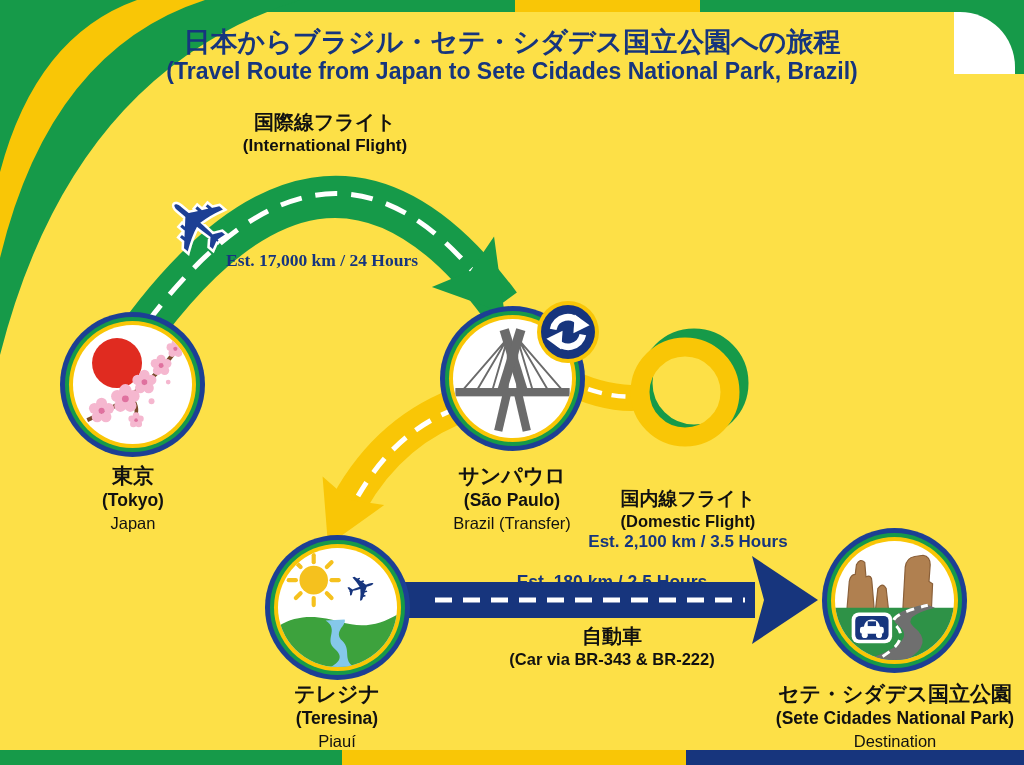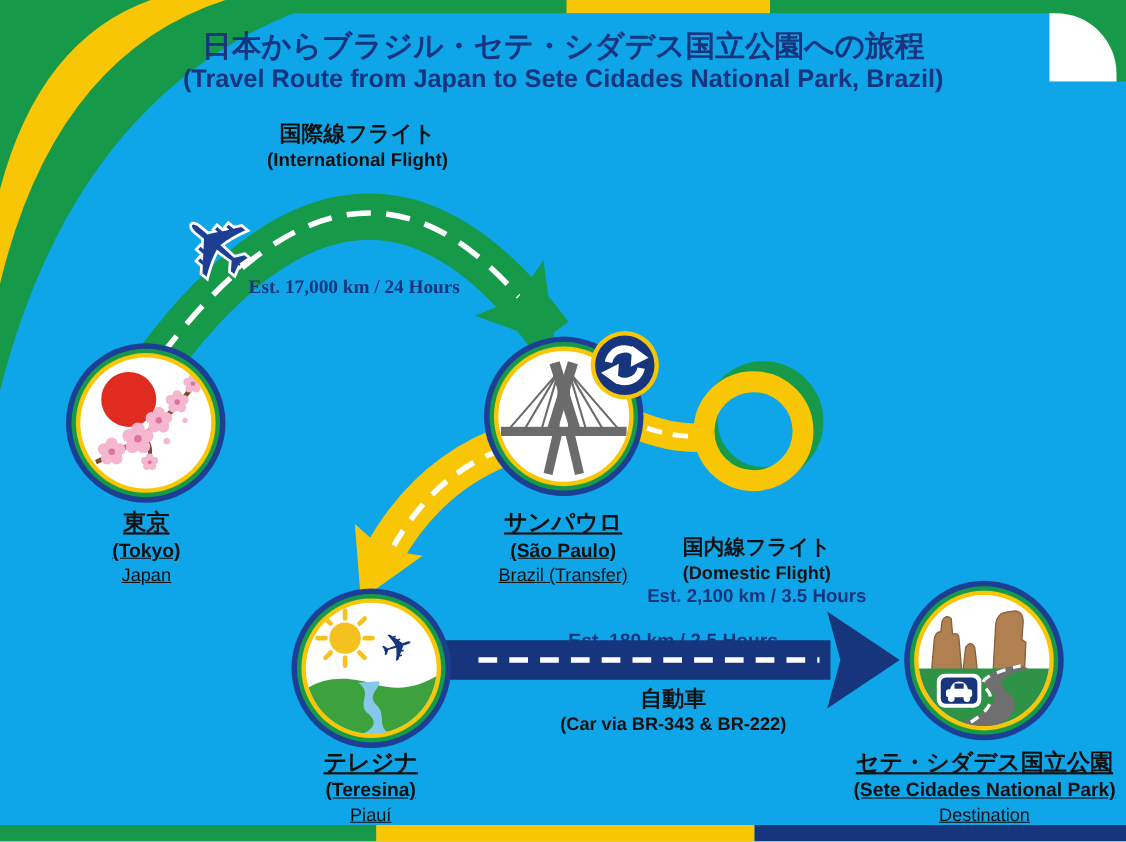--- a/index.html
+++ b/index.html
@@ -1,16 +1,16 @@
 <!DOCTYPE html>
 <html><head>
 <meta charset="utf-8">
 <style>
   html,body{margin:0;padding:0;background:#ffffff;overflow:hidden;}
-  #canvas{position:relative;width:1024px;height:765px;background:#0ea5e9;overflow:hidden;
+  #canvas{position:relative;width:1024px;height:765px;background:#fde047;overflow:hidden;
           font-family:"Liberation Sans","DejaVu Sans",sans-serif;}
 
   
   .frame-top{position:absolute;left:0;top:0;width:1024px;height:12px;background:#169a49;z-index:1;}
   .frame-top-yellow{position:absolute;left:515px;top:0;width:185px;height:12px;background:#f9c606;}
   .frame-right{position:absolute;right:0;top:0;width:70px;height:74px;background:#169a49;z-index:1;}
   .corner-tr-white{position:absolute;right:9px;top:12px;width:61px;height:62px;background:#ffffff;
                    border-top-right-radius:55px;z-index:1;}
   .frame-bottom{position:absolute;left:0;bottom:0;width:1024px;height:15px;display:flex;z-index:1;}
   .fb-green{width:33.4%;background:#169a49;}
@@ -34,21 +34,21 @@
   .ring-yellow{width:100%;height:100%;border-radius:50%;background:#f9c606;padding:4px;box-sizing:border-box;}
   .node-face{width:100%;height:100%;border-radius:50%;background:#ffffff;overflow:hidden;}
   .node-face svg{display:block;width:100%;height:100%;}
 
   .badge{position:absolute;left:537px;top:301px;width:62px;height:62px;border-radius:50%;
          background:#f9c606;padding:4px;box-sizing:border-box;z-index:5;}
   .badge-inner{width:100%;height:100%;border-radius:50%;background:#17357d;}
   .badge-inner svg{display:block;width:100%;height:100%;}
 
   
-  .node-label{position:absolute;transform:translateX(-50%);text-align:center;white-space:nowrap;z-index:5;color:#111111;text-decoration:underline;}
+  .node-label{position:absolute;transform:translateX(-50%);text-align:center;white-space:nowrap;z-index:5;color:#111111;}
   .nl-jp{font-size:21px;font-weight:bold;line-height:1.25;}
   .nl-en{font-size:17.5px;font-weight:bold;line-height:1.3;}
   .nl-sub{font-size:16.5px;line-height:1.35;}
 
   .leg-label{position:absolute;transform:translateX(-50%);text-align:center;white-space:nowrap;z-index:5;color:#111111;}
   .ll-jp{font-size:20px;font-weight:bold;line-height:1.25;}
   .ll-en{font-size:17px;font-weight:bold;line-height:1.3;}
   .est-label{position:absolute;transform:translateX(-50%);white-space:nowrap;z-index:5;
              font-size:17.5px;font-weight:bold;color:#16357e;}
 </style>

